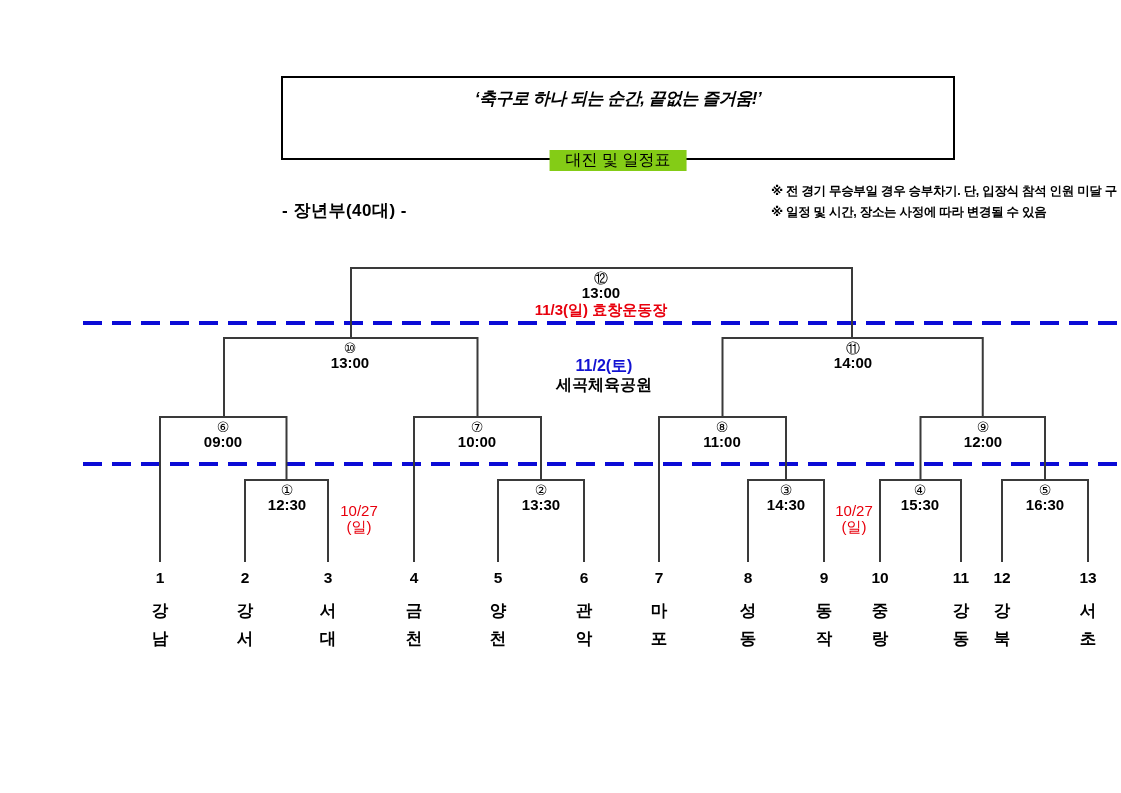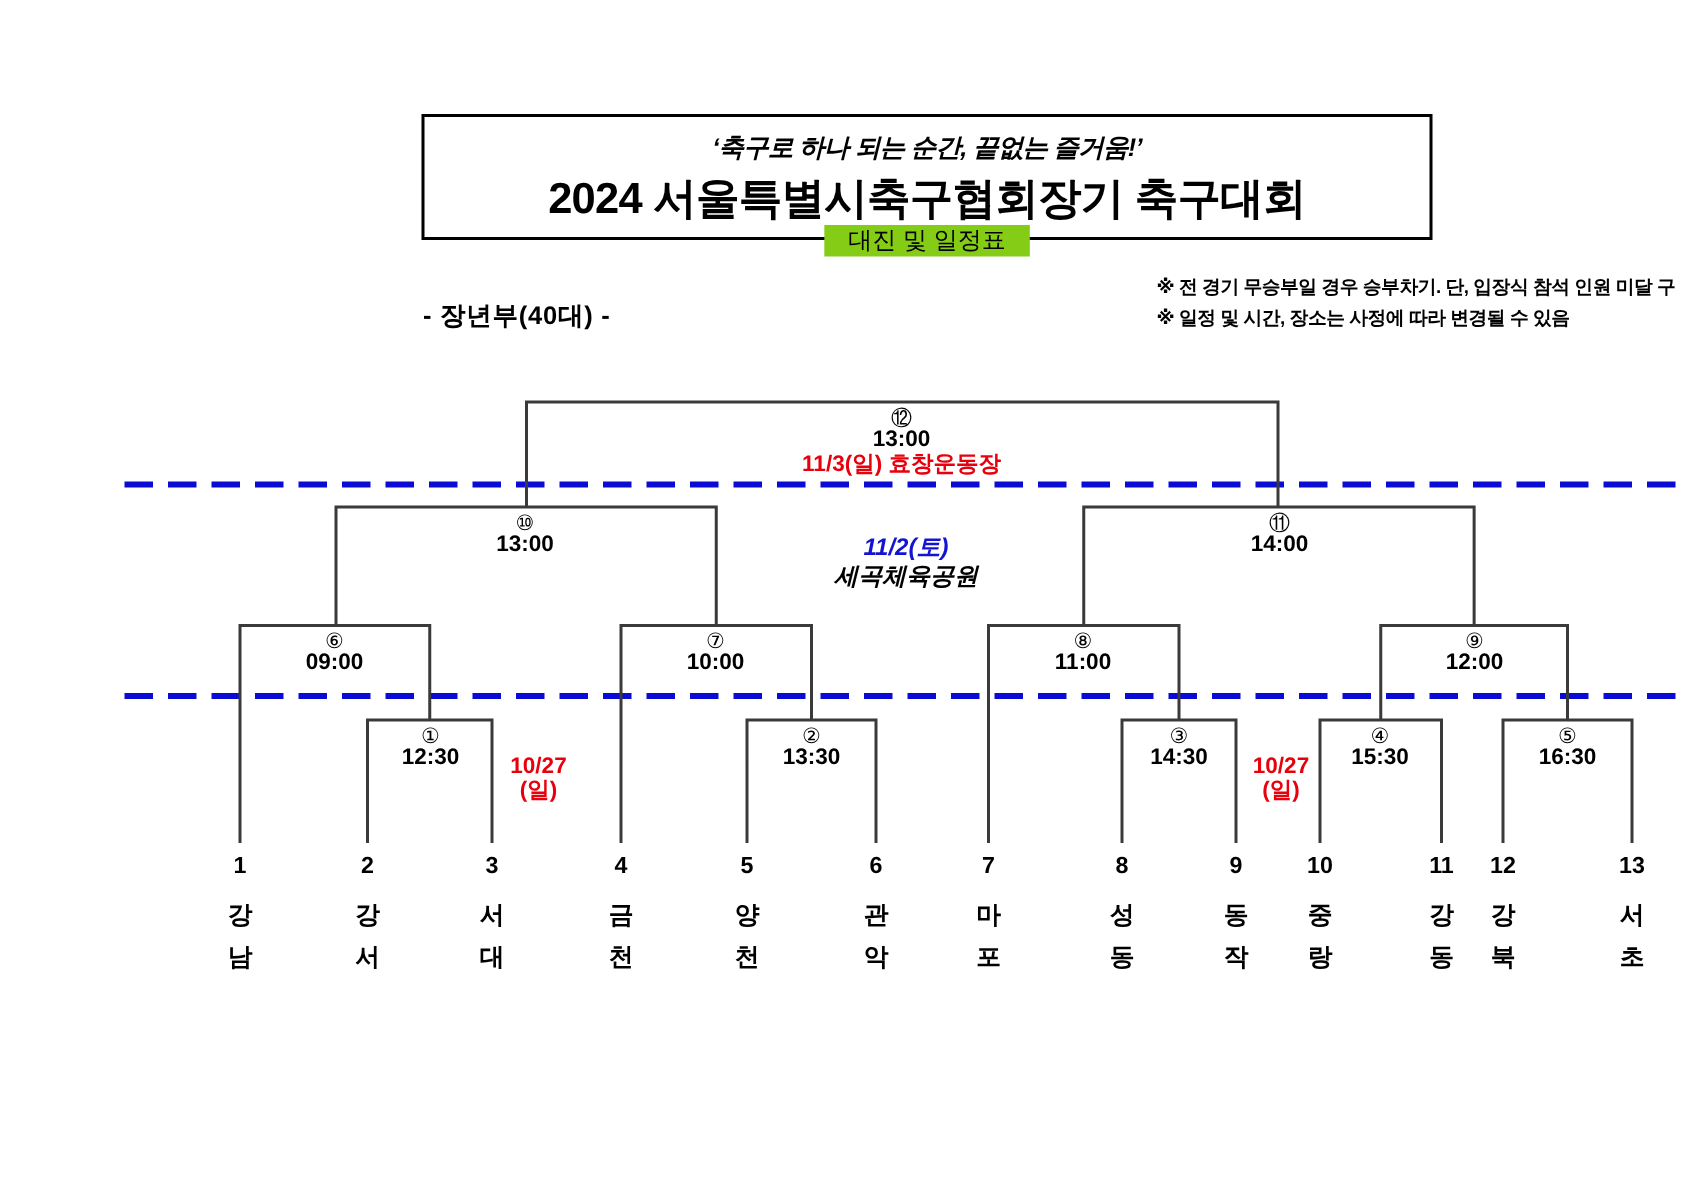--- a/index.html
+++ b/index.html
@@ -23,21 +23,21 @@
   
   svg.lines{position:absolute;left:0;top:0;}
 
   
   .match{position:absolute;transform:translateX(-50%);text-align:center;white-space:nowrap;}
   .match .circ{font-size:14px;line-height:14px;font-weight:normal;}
   .match .time{font-size:15px;line-height:16px;font-weight:bold;}
   .match .venue-red{font-size:15px;line-height:17px;font-weight:bold;color:#e8000d;}
 
   .red-date{position:absolute;transform:translateX(-50%);text-align:center;color:#e8000d;
-            font-size:15px;font-weight:bold;line-height:15.5px;white-space:nowrap;}
+            font-size:15px;font-weight:normal;line-height:15.5px;white-space:nowrap;}
 
   .sf-note{position:absolute;transform:translateX(-50%);text-align:center;white-space:nowrap;}
   .sf-note .d{color:#1313d2;font-size:16px;font-weight:bold;line-height:19px;}
   .sf-note .v{color:#000;font-size:16px;font-weight:bold;line-height:20px;}
 
   
   .team{position:absolute;transform:translateX(-50%);text-align:center;}
   .team .no{font-size:15.5px;font-weight:bold;line-height:16px;}
   .team .nm{margin:10px auto 0;width:18px;word-break:break-all;
             font-size:16.5px;font-weight:bold;line-height:28px;}
@@ -48,21 +48,20 @@
      display:flex;align-items:center;justify-content:center;
      font-size:17.5px;font-weight:bold;letter-spacing:4px;color:#000;}
 </style>
 </head>
 <body>
 
 <div id="stage">
 
   <div class="title-box">
     <div class="slogan">‘축구로 하나 되는 순간, 끝없는 즐거움!’</div>
-    <div class="main-title">2024 서울특별시축구협회장기 축구대회</div>
     <div class="subtitle">대진 및 일정표</div>
   </div>
 
   <div class="division">- 장년부(40대) -</div>
 
   <div class="notes">
     <div class="indent">※ 전 경기 무승부일 경우 승부차기. 단, 입장식 참석 인원 미달 구</div>
     <div class="indent">※ 일정 및 시간, 장소는 사정에 따라 변경될 수 있음</div>
   </div>
 
@@ -99,21 +98,21 @@
 
   <div class="match" style="left:302px;top:341px;">
     <div class="circ">⑩</div>
     <div class="time">13:00</div>
   </div>
   <div class="match" style="left:805px;top:341px;">
     <div class="circ">⑪</div>
     <div class="time">14:00</div>
   </div>
 
-  <div class="sf-note" style="left:556px;top:356px;font-style:italic;">
+  <div class="sf-note" style="left:556px;top:356px;">
     <div class="d">11/2(토)</div>
     <div class="v">세곡체육공원</div>
   </div>
 
   <div class="match" style="left:175px;top:420px;">
     <div class="circ">⑥</div>
     <div class="time">09:00</div>
   </div>
   <div class="match" style="left:429px;top:420px;">
     <div class="circ">⑦</div>

